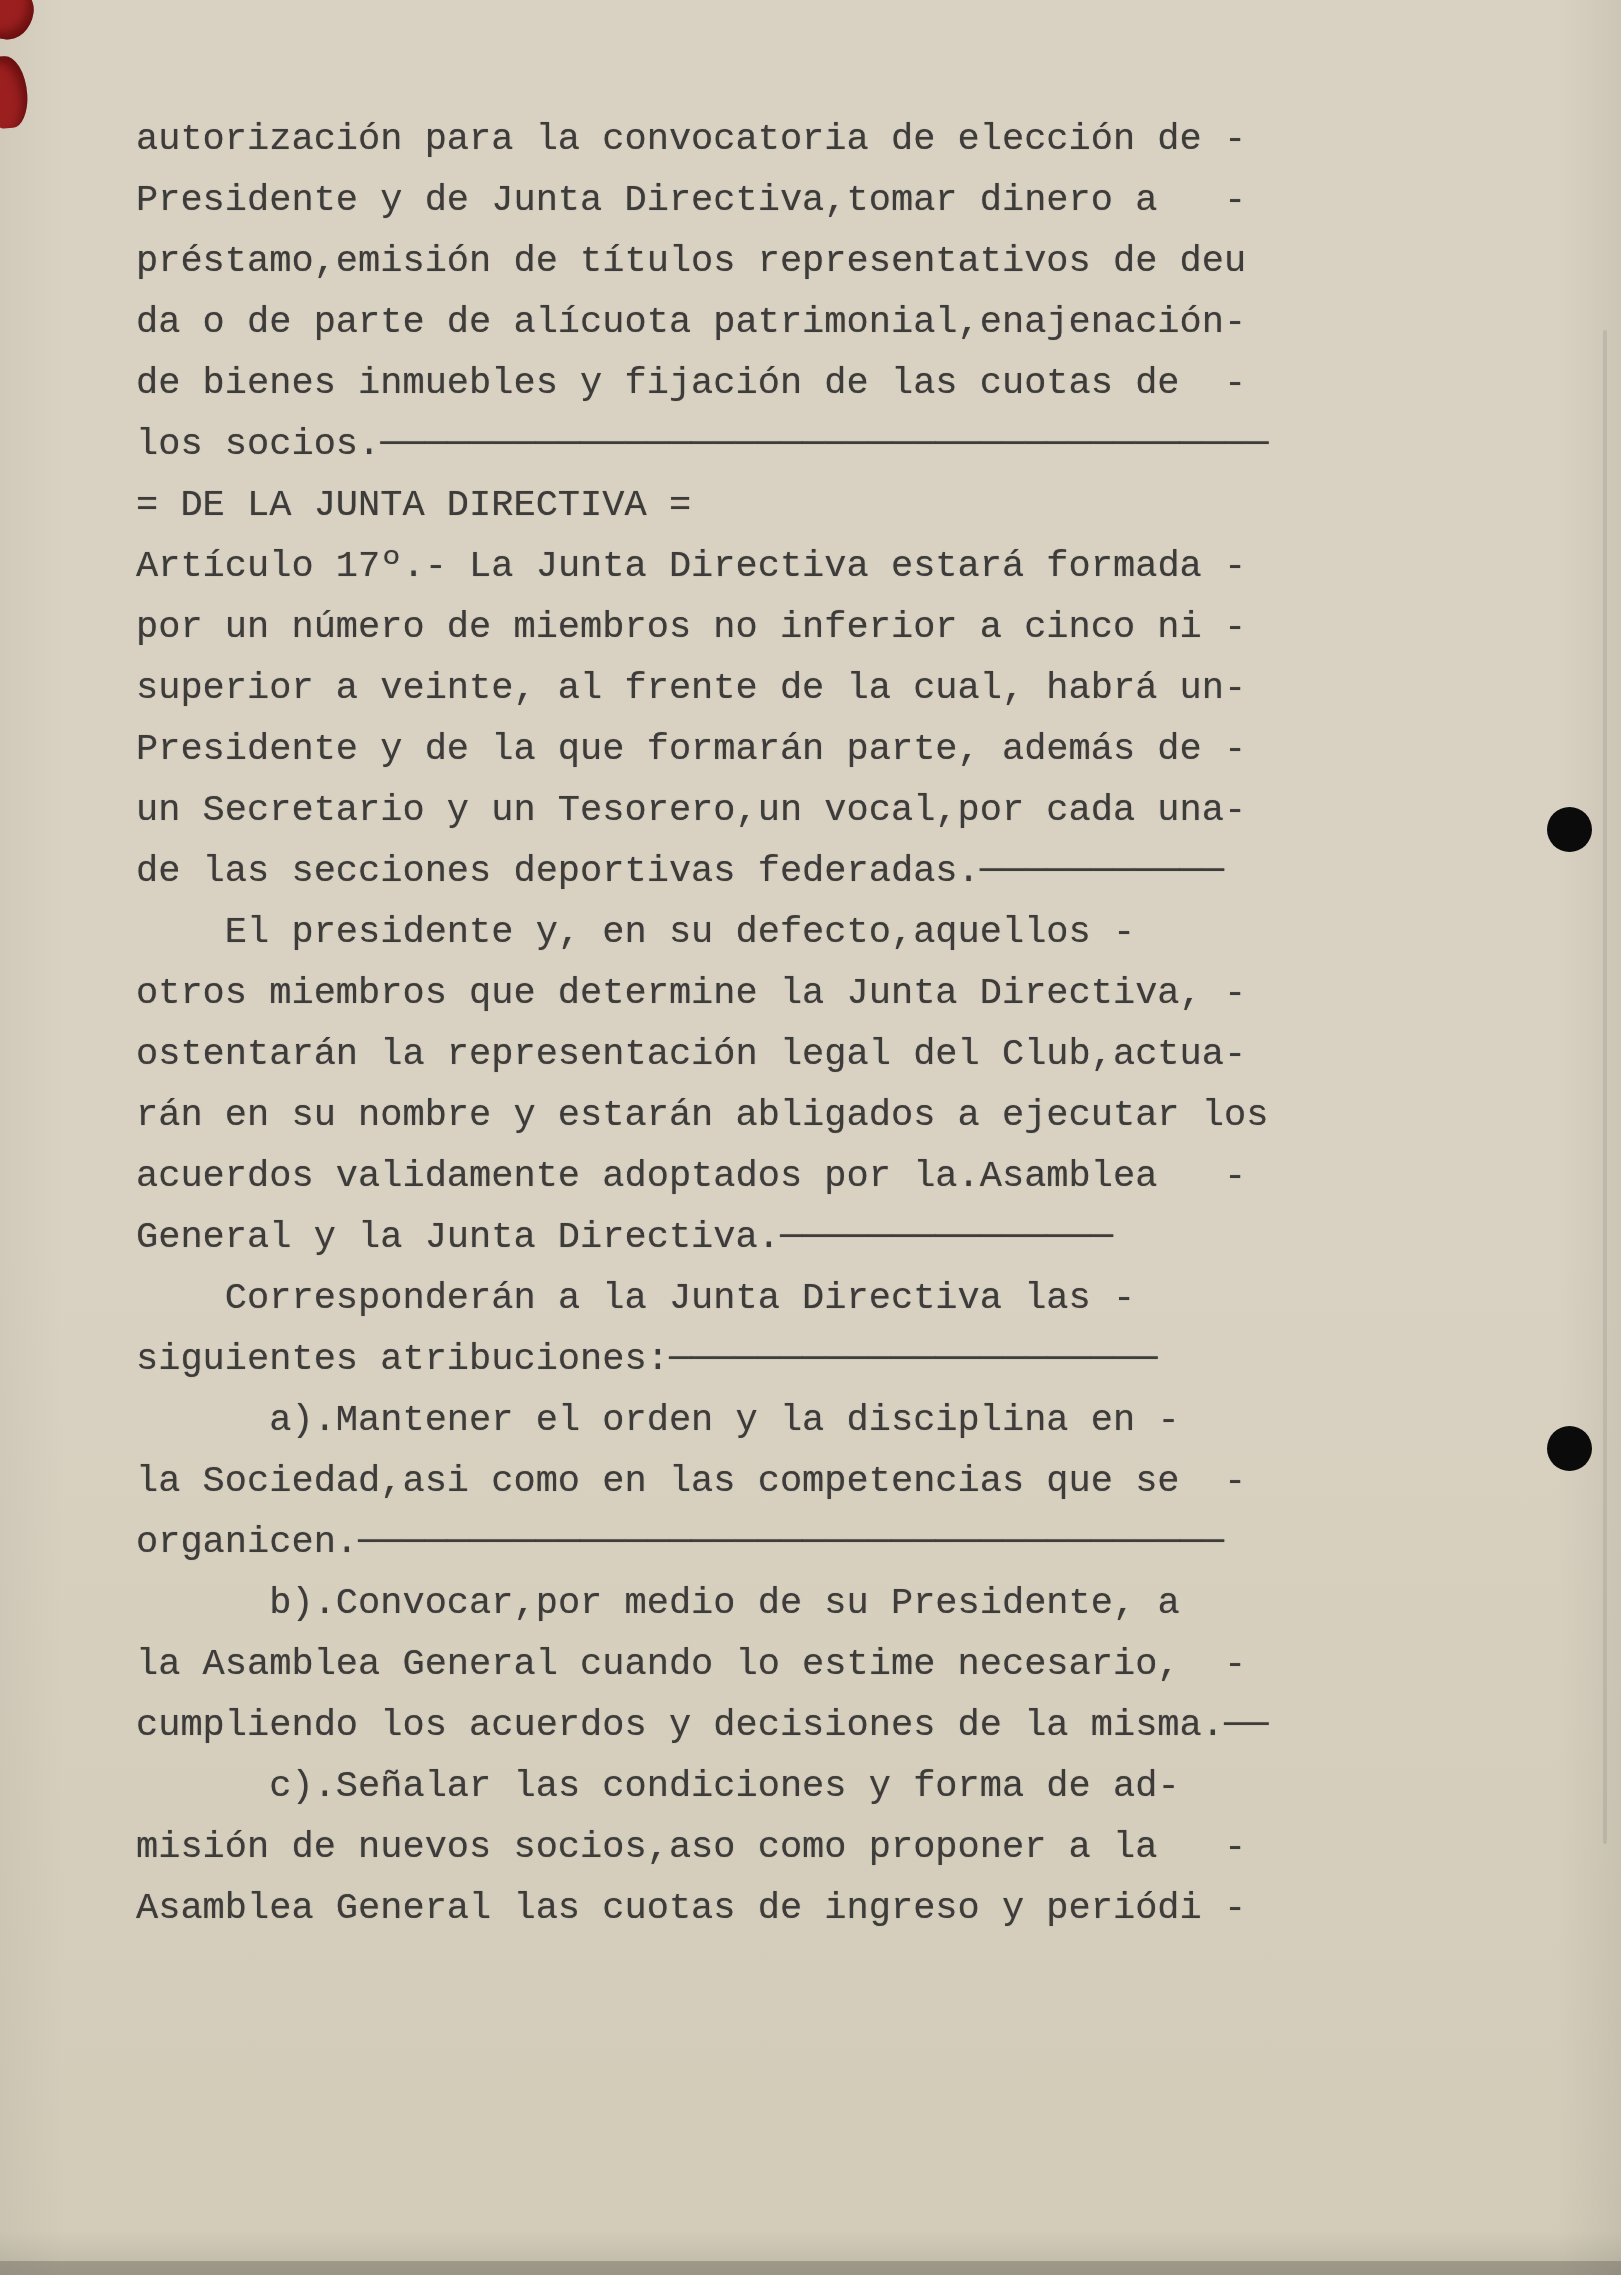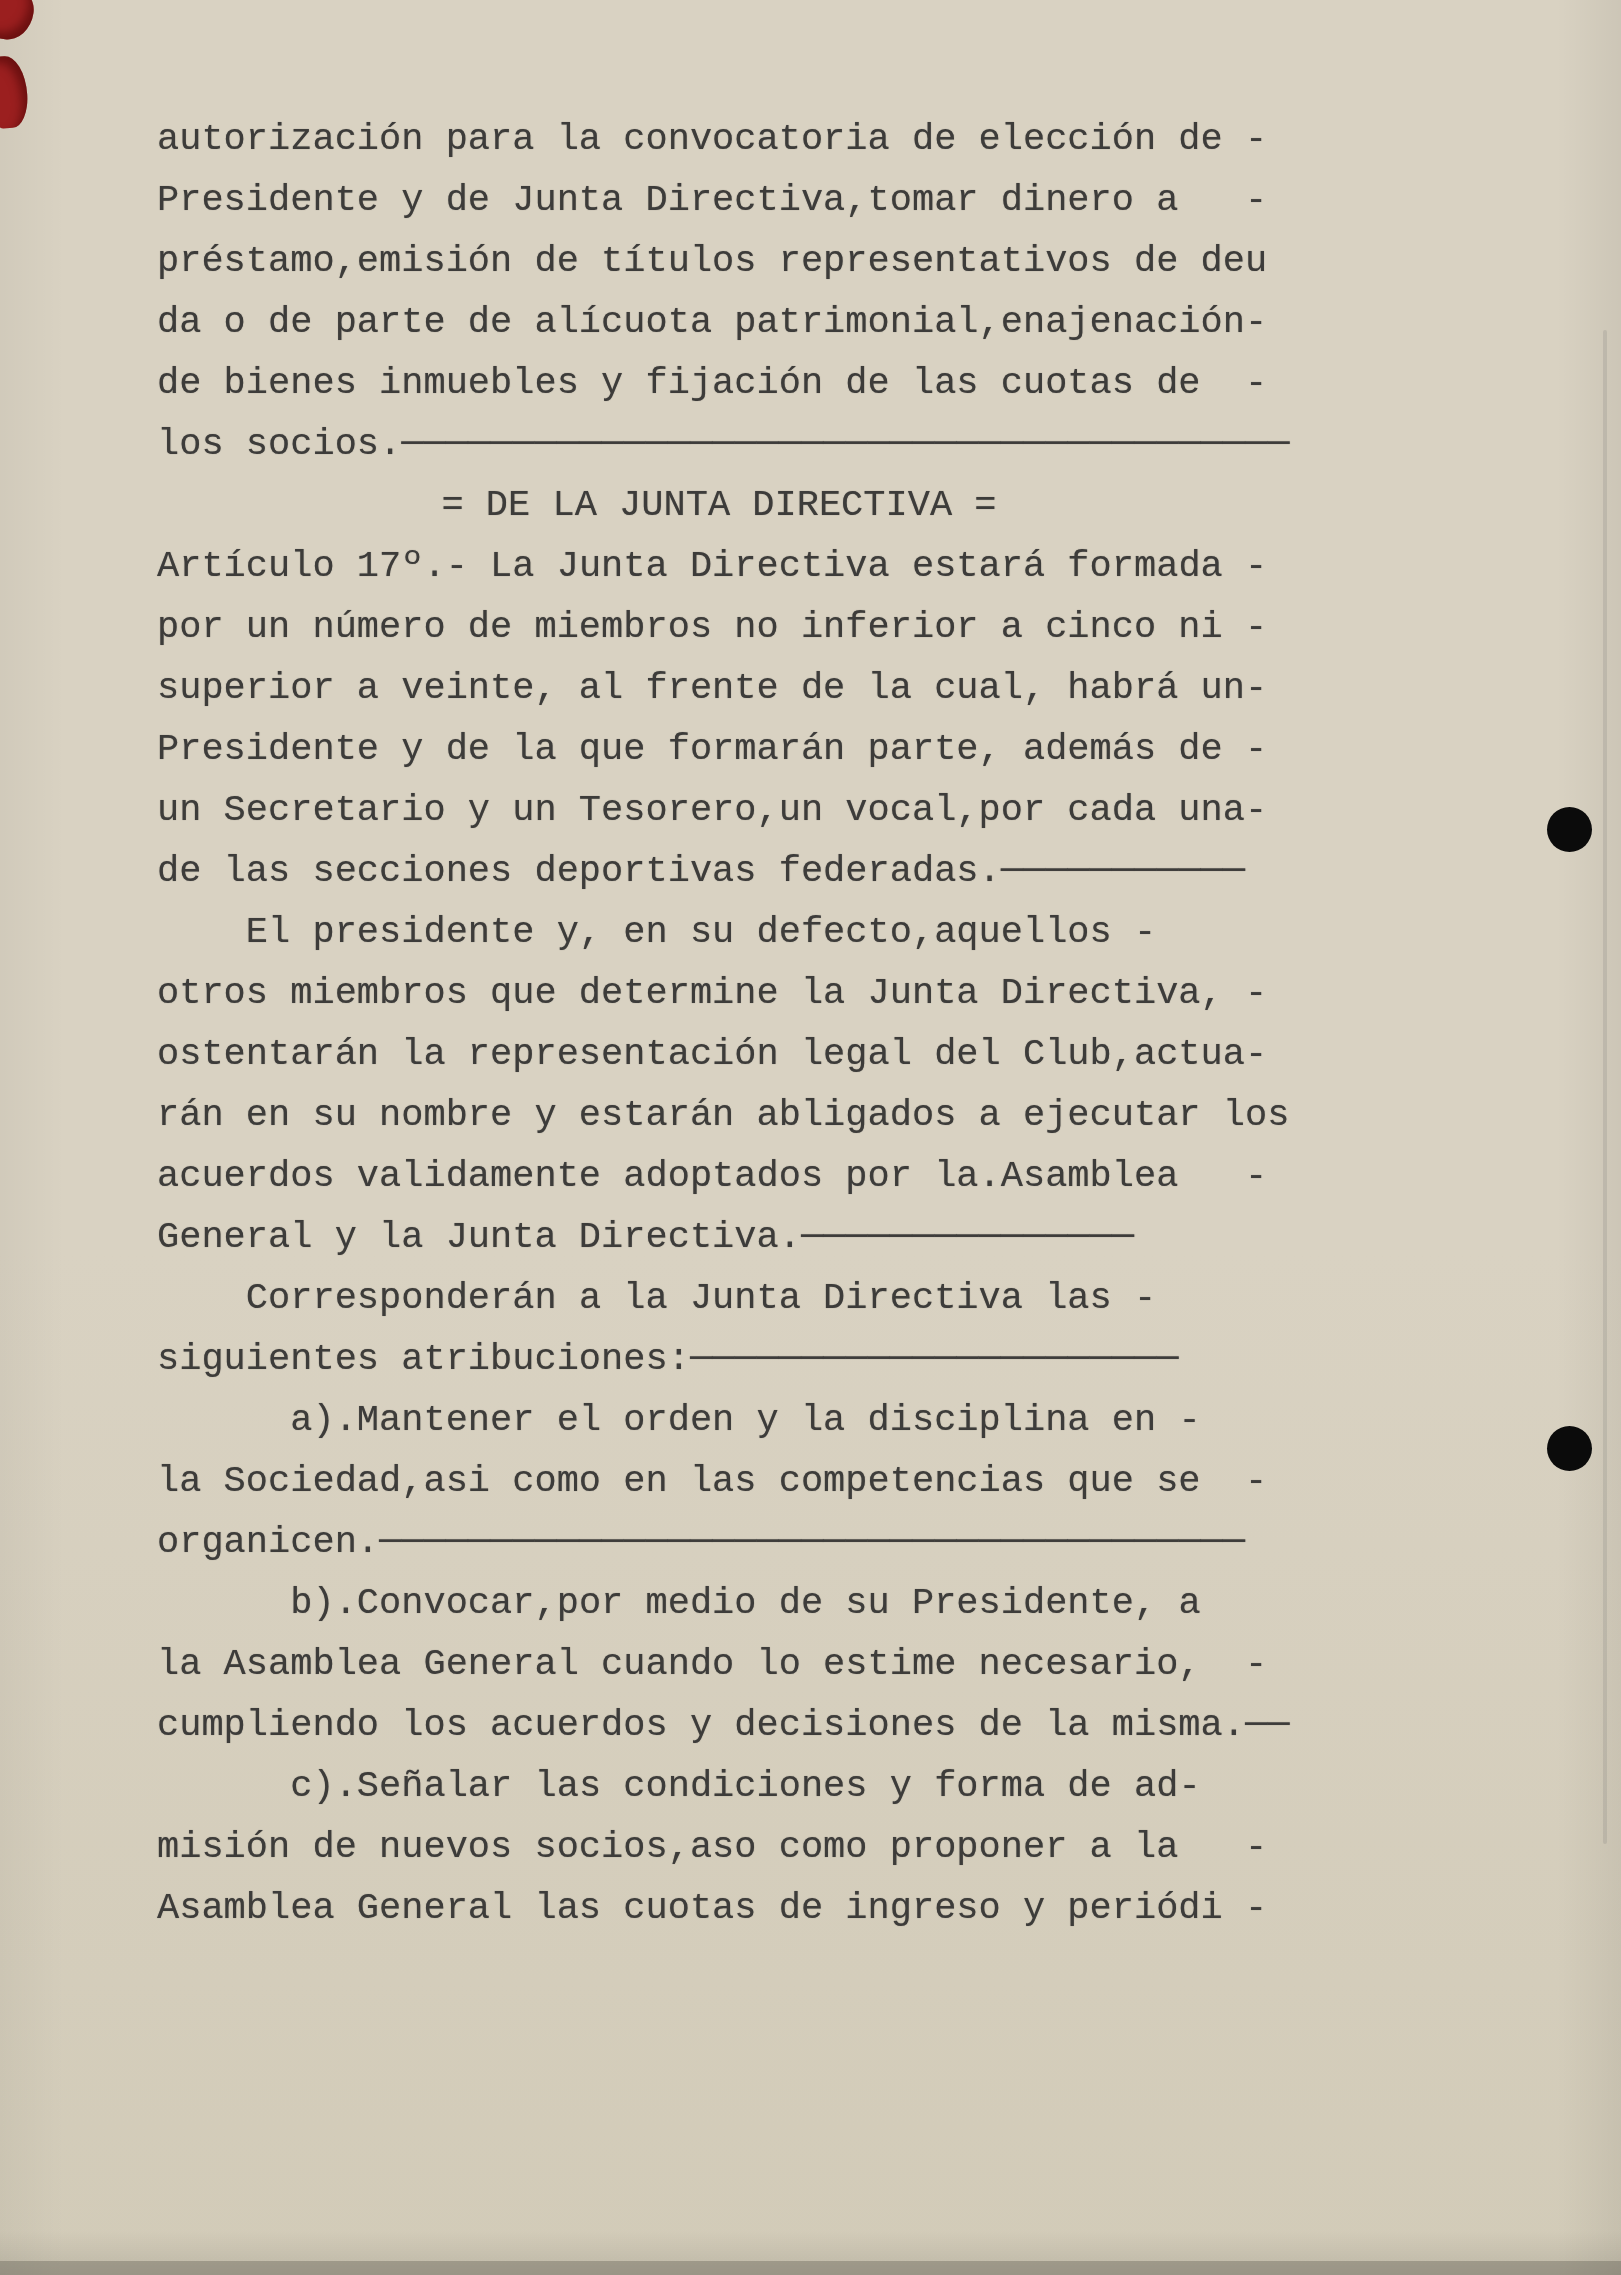--- a/index.html
+++ b/index.html
@@ -31,24 +31,22 @@
     left: 136px;
     top: 109px;
     width: 1145px;
     font-size: 37px;
     white-space: pre;
     text-shadow: 0 0 1px rgba(40,40,40,0.45);
   }
   .line {
     height: 61px;
     line-height: 61px;
-    margin-left: 21px;
   }
   .line.center {
-    text-align: center;
   }
   .underline {
     text-decoration-thickness: 1.9px;
     text-underline-offset: 6.8px;
   }
   .punch-hole {
     position: absolute;
     width: 45px;
     height: 45px;
     border-radius: 50%;

